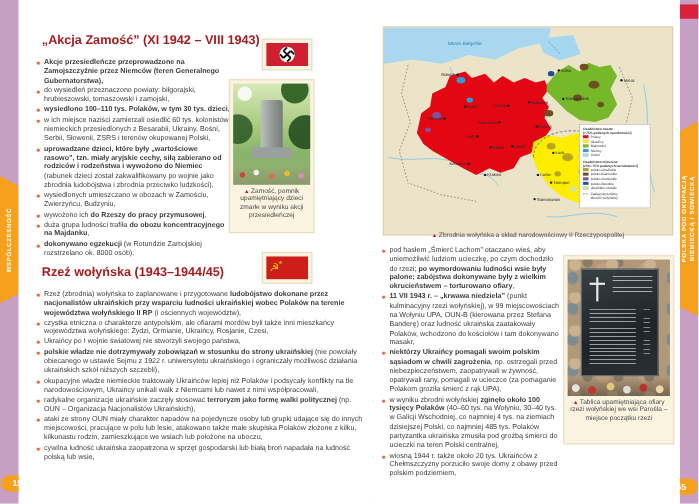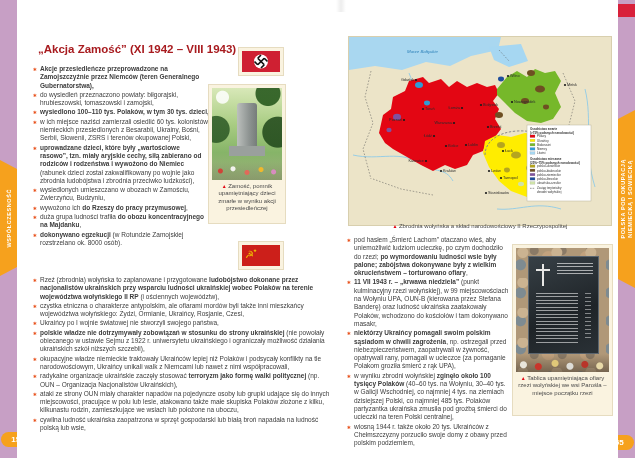--- a/index.html
+++ b/index.html
@@ -19,21 +19,21 @@
   .vtab.right{right:0;top:110px;width:17px;height:178px;
     clip-path:polygon(100% 0,0 9px,0 calc(100% - 9px),100% 100%);gap:1px;}
   .vtext{writing-mode:vertical-rl;transform:rotate(180deg);font-size:5.5px;font-weight:700;
     color:#fff;letter-spacing:.6px;white-space:nowrap;}
 
   
   .pill{position:absolute;width:34px;height:15px;background:#f6a11d;color:#fff;font-weight:700;
     font-size:8px;border-radius:8px;display:flex;align-items:center;justify-content:center;}
   .pill.l{left:1px;bottom:11px}.pill.r{right:1px;bottom:8px}
 
-  .page{position:absolute;top:12px;bottom:0;background:#fff;}
+  .page{position:absolute;top:0;bottom:0;background:#fff;}
   .page.l{left:17px;width:324px}.page.r{left:341px;width:277px}
   .gutter{position:absolute;top:0;bottom:0;left:336px;width:10px;
     background:linear-gradient(90deg,rgba(0,0,0,0),rgba(0,0,0,.07),rgba(0,0,0,0));}
 
   h2.hd{position:absolute;margin:0;font-size:11.5px;font-weight:700;color:#a81b1f;white-space:nowrap;}
 
   ul.blist{position:absolute;list-style:none;margin:0;padding:0;font-size:6.5px;line-height:8.3px;
     color:#3c3c3c;}
   ul.blist li{position:relative;padding-left:7px;margin-bottom:1px;}
   ul.blist li::before{content:'✱';position:absolute;left:0;top:1px;font-size:4.5px;color:#e8501a;}
@@ -147,20 +147,21 @@
     </div>
 
     <div class="photo-card" style="left:221px;top:229px;width:46px;height:29px">
       <svg width="38" height="21">
         <rect x="0" y="0" width="38" height="21" fill="#cc1f1a"></rect>
         <text x="3" y="13" font-size="10" fill="#f2c500">☭</text>
         <text x="11" y="7" font-size="4.5" fill="#f2c500">★</text>
       </svg>
     </div>
 
+    <h2 class="hd" style="left:21px;top:242px">Rzeź wołyńska (1943–1944/45)</h2>
 
     <ul class="blist" style="left:16px;top:264px;width:302px">
         <li><span>Rzeź (zbrodnia) wołyńska to zaplanowane i przygotowane </span><span class="b">ludobójstwo dokonane przez nacjonalistów ukraińskich przy wsparciu ludności ukraińskiej wobec Polaków na terenie województwa wołyńskiego II RP</span><span> (i ościennych województw),</span></li>
         <li><span>czystka etniczna o charakterze antypolskim, ale ofiarami mordów byli także inni mieszkańcy województwa wołyńskiego: Żydzi, Ormianie, Ukraińcy, Rosjanie, Czesi,</span></li>
         <li><span>Ukraińcy po I wojnie światowej nie stworzyli swojego państwa,</span></li>
         <li><span class="b">polskie władze nie dotrzymywały zobowiązań w stosunku do strony ukraińskiej</span><span> (nie powołały obiecanego w ustawie Sejmu z 1922 r. uniwersytetu ukraińskiego i ograniczały możliwość działania ukraińskich szkół niższych szczebli),</span></li>
         <li><span>okupacyjne władze niemieckie traktowały Ukraińców lepiej niż Polaków i podsycały konflikty na tle narodowościowym, Ukraińcy unikali walk z Niemcami lub nawet z nimi współpracowali,</span></li>
         <li><span>radykalne organizacje ukraińskie zaczęły stosować </span><span class="b">terroryzm jako formę walki politycznej</span><span> (np. OUN – Organizacja Nacjonalistów Ukraińskich),</span></li>
         <li><span>ataki ze strony OUN miały charakter napadów na pojedyncze osoby lub grupki udające się do innych miejscowości, pracujące w polu lub lesie, atakowano także małe skupiska Polaków złożone z kilku, kilkunastu rodzin, zamieszkujące we wsiach lub położone na uboczu,</span></li>
         <li><span>cywilna ludność ukraińska zaopatrzona w sprzęt gospodarski lub białą broń napadała na ludność polską lub wsie,</span></li>

